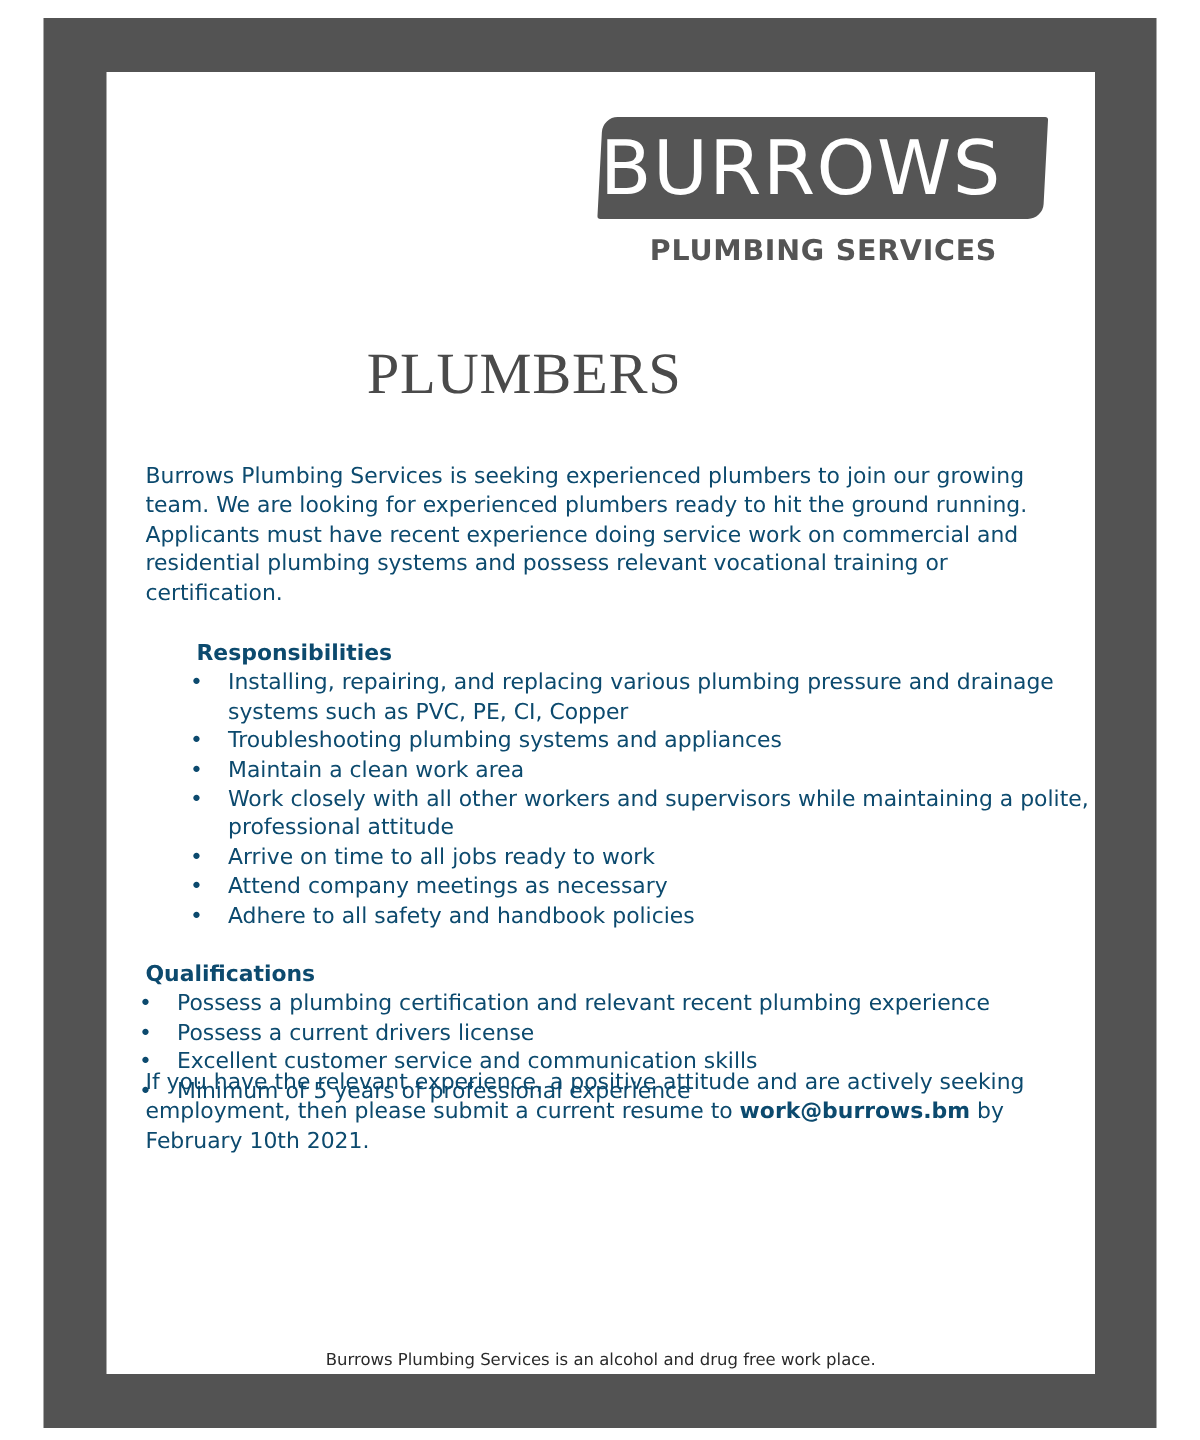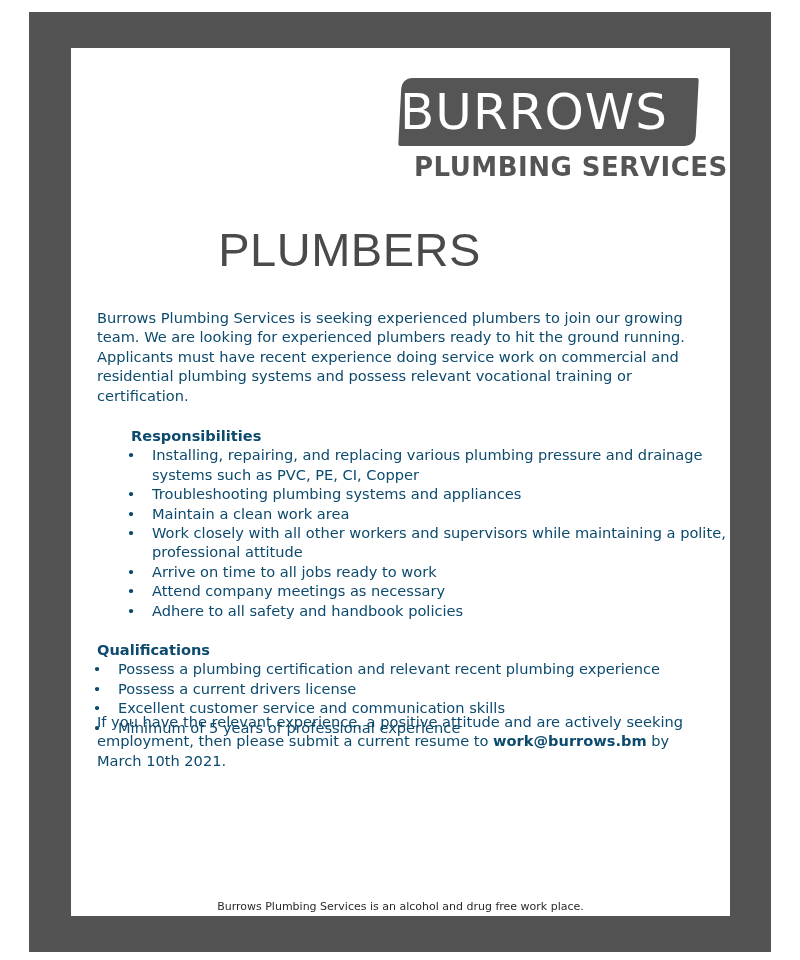--- a/index.html
+++ b/index.html
@@ -25,26 +25,26 @@
     transform: skewX(-3deg);
   }
   .logo-word {
     position: absolute; left: 0; top: 4px; width: 235px; text-align: center;
     font-family: "DejaVu Sans", sans-serif; font-weight: normal;
     font-size: 50px; letter-spacing: 1px; color: #ffffff; line-height: 60px;
   }
   .logo-sub {
     position: absolute; left: 14px; top: 74px; width: 270px; text-align: center;
     font-family: "DejaVu Sans", sans-serif; font-weight: bold;
-    font-size: 26px; letter-spacing: 0.5px; color: #555555; line-height: 30px;
+    font-size: 19px; letter-spacing: 0.5px; color: #555555; line-height: 30px;
     white-space: nowrap;
   }
   .title {
     position: absolute; left: 71px; width: 557px; top: 226px; text-align: center;
-    font-family: Liberation Sans, sans-serif; font-size: 47px; color: #4a4a4a;
+    font-family: Liberation Serif, serif; font-size: 39px; color: #4a4a4a;
     line-height: 48px; letter-spacing: 0.5px;
   }
   .body-text {
     position: absolute; left: 97px; width: 620px;
     font-family: "DejaVu Sans", sans-serif; font-size: 14.6px; line-height: 19.4px;
     color: #0c4a6e;
   }
   .intro { top: 308px; }
   .h { font-weight: bold; }
   .resp { top: 426px; margin-left: 34px; }
@@ -94,16 +94,16 @@
   <div class="h">Qualifications</div>
   <ul>
     <li><span class="bullet">•</span><span>Possess a plumbing certification and relevant recent plumbing experience</span></li>
     <li><span class="bullet">•</span><span>Possess a current drivers license</span></li>
     <li><span class="bullet">•</span><span>Excellent customer service and communication skills</span></li>
     <li><span class="bullet">•</span><span>Minimum  of 5 years of professional experience</span></li>
   </ul>
 </div>
 
 <div class="body-text closing">
-  <span>If you have the relevant experience, a positive attitude and are actively seeking employment, then please submit a current resume to </span><b>work@burrows.bm</b><span> by</span><br><span> March 10th 2021.</span>
+  <span>If you have the relevant experience, a positive attitude and are actively seeking employment, then please submit a current resume to </span><b>work@burrows.bm</b><span> by</span><br><span> February 10th 2021.</span>
 </div>
 
 <div class="footer">Burrows Plumbing Services is an alcohol and drug free work place.</div>
 
 </body></html>

